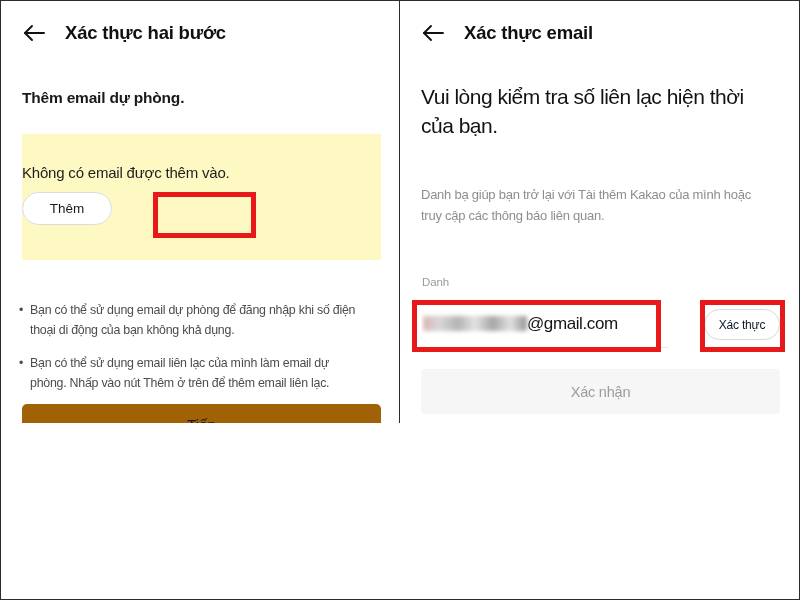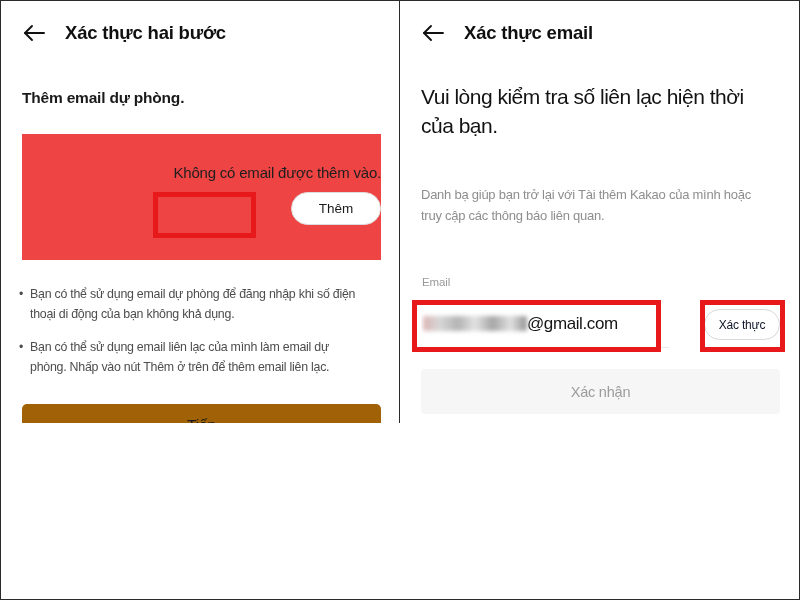--- a/index.html
+++ b/index.html
@@ -49,44 +49,44 @@
 
   
   .l-subtitle {
     position: absolute; left: 21px; top: 88px;
     font-size: 15.5px; font-weight: 600; color: #1a1a1a;
     letter-spacing: -0.2px;
   }
   .empty-card {
     position: absolute; left: 21px; top: 133px;
     width: 359px; height: 126px;
-    background: #ef4444;
+    background: #fef9c3;
     display: flex; flex-direction: column;
-    align-items: flex-end;
+    align-items: flex-start;
   }
   .empty-card-text {
     margin-top: 30px;
     font-size: 15px; color: #1e1e1e;
     letter-spacing: -0.2px;
   }
   .add-btn {
     margin-top: 11px;
     min-width: 90px; height: 33px;
     padding: 0 22px;
     background: #ffffff;
     border: 1px solid #dcdcdc;
     border-radius: 17px;
     font-size: 13.5px; color: #1b1b1b;
     font-family: inherit;
     display: flex; align-items: center; justify-content: center;
     cursor: pointer;
   }
 
   .bullets {
-    position: absolute; left: 18px; top: 284px;
+    position: absolute; left: 18px; top: 300px;
     width: 348px;
   }
   .bullet {
     position: relative;
     font-size: 12.4px; line-height: 1.58;
     color: #4d4d4d; letter-spacing: -0.25px;
     padding-left: 11px;
     margin-bottom: 14px;
   }
   .bullet::before {
@@ -232,21 +232,21 @@
           <path d="M10 3 L3 10 L10 17"></path>
         </svg>
       </span>
       <span class="appbar-title">Xác thực email</span>
     </div>
 
     <div class="r-heading">Vui lòng kiểm tra số liên lạc hiện thời của bạn.</div>
 
     <div class="r-desc">Danh bạ giúp bạn trở lại với Tài thêm Kakao của mình hoặc truy cập các thông báo liên quan.</div>
 
-    <div class="field-label">Email</div>
+    <div class="field-label">Danh</div>
 
     <div class="field-row">
       <div class="email-input" placeholder="Email">
         <span class="email-value">
           <span class="email-redacted"></span>
           <span>@gmail.com</span>
         </span>
       </div>
       <button class="verify-btn">Xác thực</button>
     </div>

